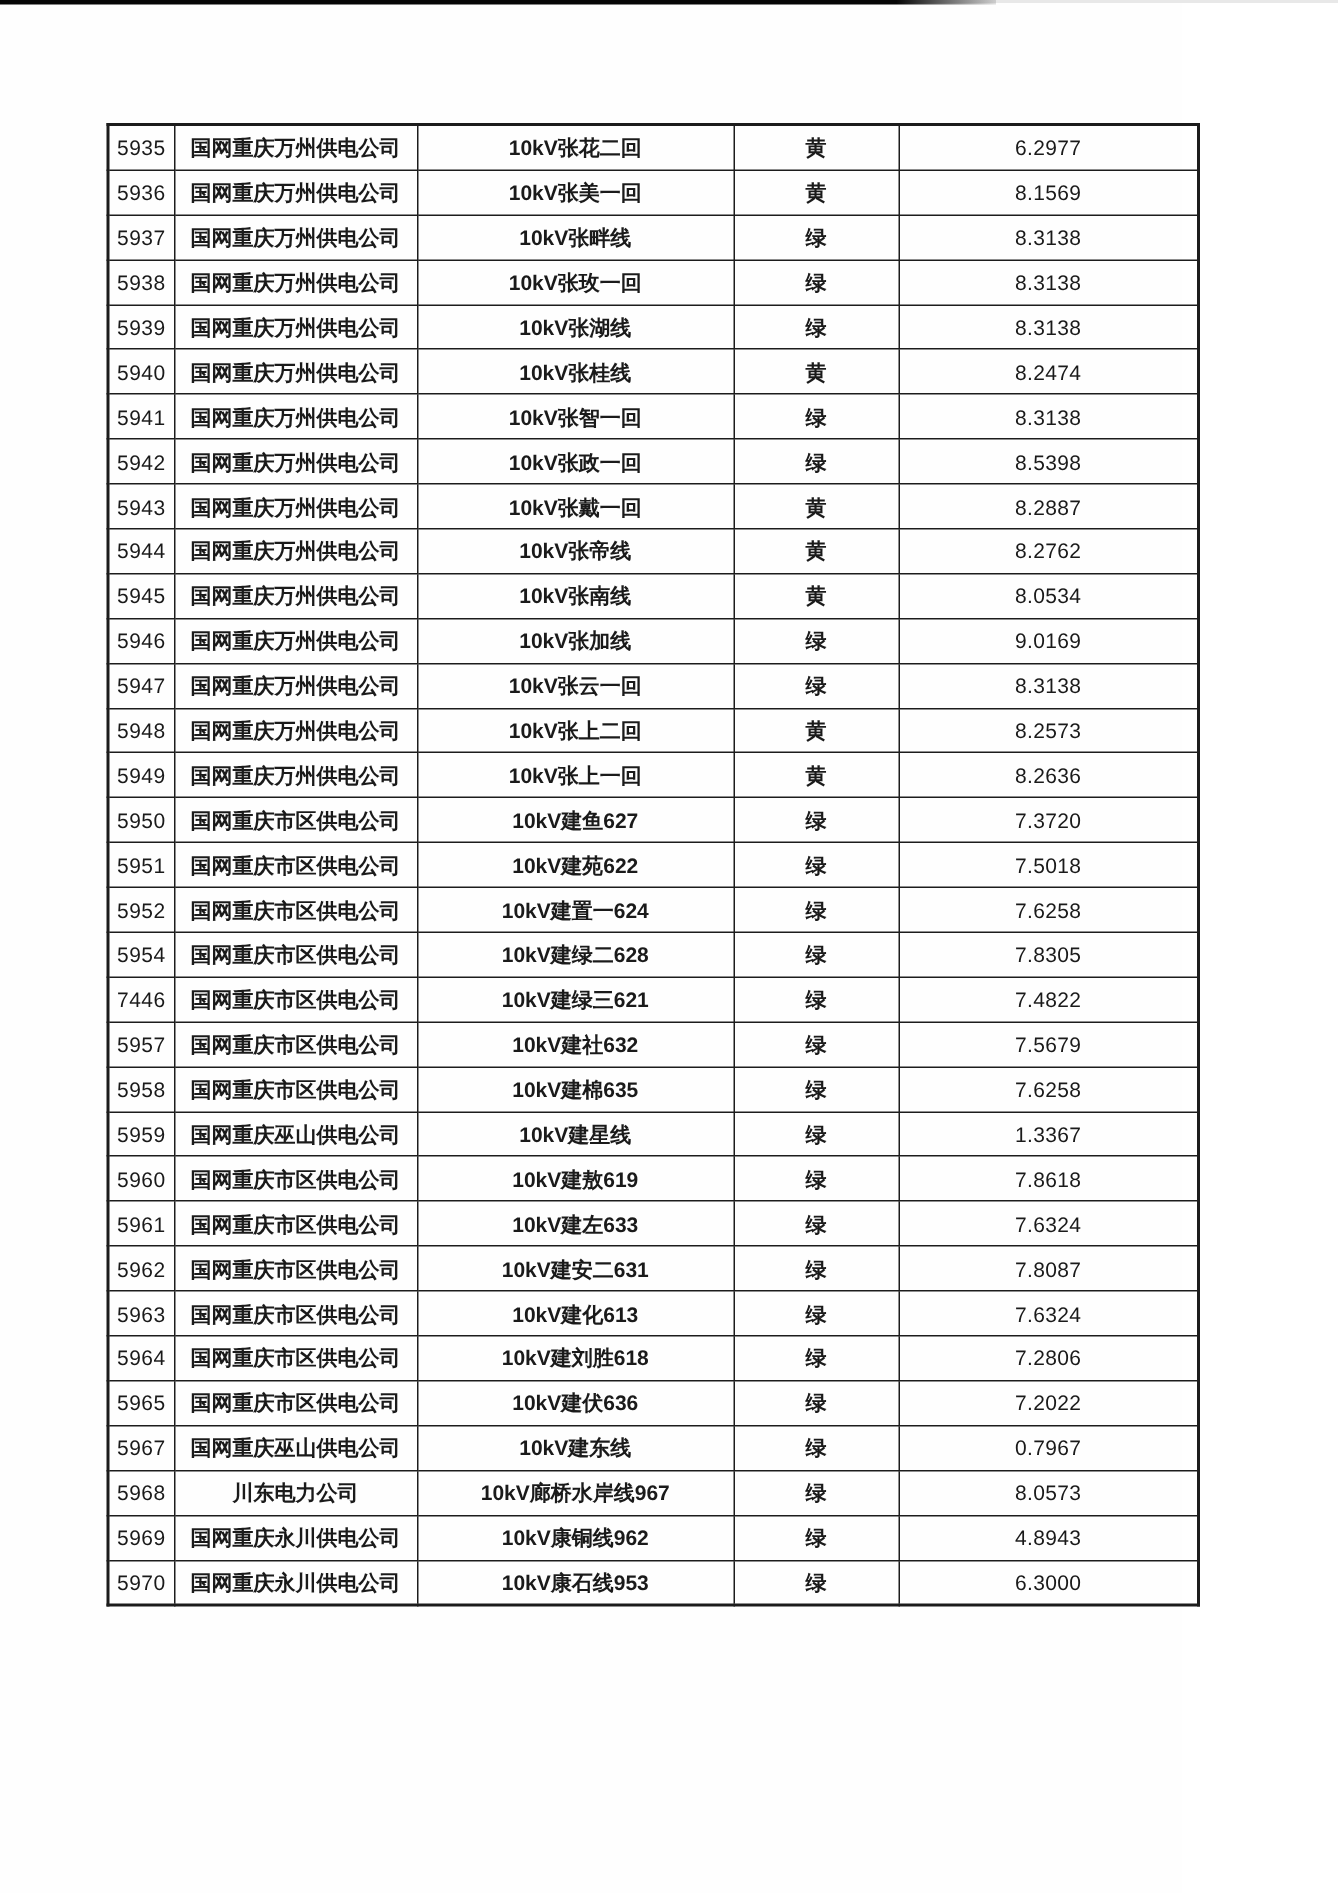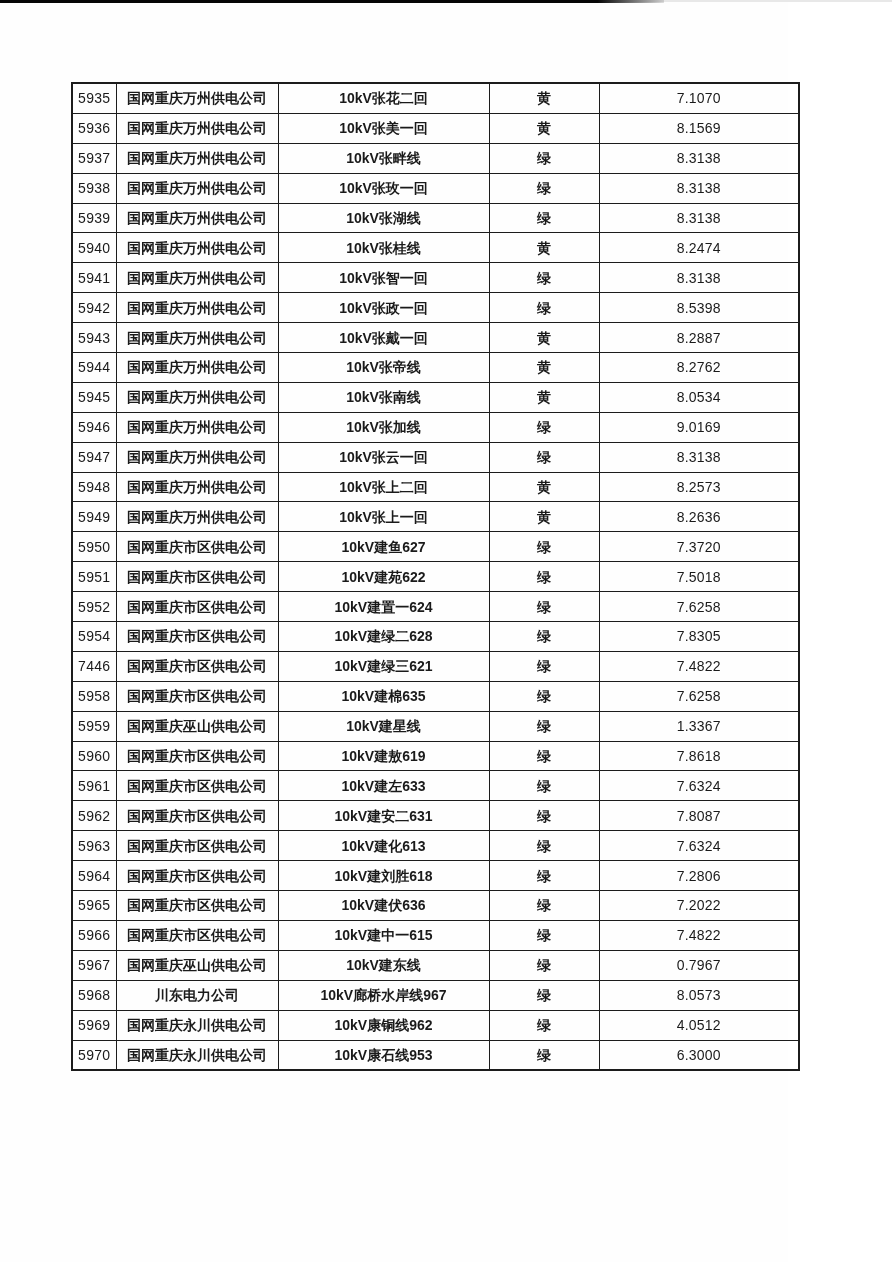--- a/index.html
+++ b/index.html
@@ -81,21 +81,21 @@
       <col class="c-line">
       <col class="c-color">
       <col class="c-value">
     </colgroup>
     <tbody>
     <tr>
       <td class="cell-id">5935</td>
       <td class="cell-comp">国网重庆万州供电公司</td>
       <td class="cell-line">10kV张花二回</td>
       <td class="cell-color">黄</td>
-      <td class="cell-value">7.1070</td>
+      <td class="cell-value">6.2977</td>
     </tr>
 
     <tr>
       <td class="cell-id">5936</td>
       <td class="cell-comp">国网重庆万州供电公司</td>
       <td class="cell-line">10kV张美一回</td>
       <td class="cell-color">黄</td>
       <td class="cell-value">8.1569</td>
     </tr>
 
@@ -238,20 +238,27 @@
 
     <tr>
       <td class="cell-id">7446</td>
       <td class="cell-comp">国网重庆市区供电公司</td>
       <td class="cell-line">10kV建绿三621</td>
       <td class="cell-color">绿</td>
       <td class="cell-value">7.4822</td>
     </tr>
 
 
+    <tr>
+      <td class="cell-id">5957</td>
+      <td class="cell-comp">国网重庆市区供电公司</td>
+      <td class="cell-line">10kV建社632</td>
+      <td class="cell-color">绿</td>
+      <td class="cell-value">7.5679</td>
+    </tr>
 
     <tr>
       <td class="cell-id">5958</td>
       <td class="cell-comp">国网重庆市区供电公司</td>
       <td class="cell-line">10kV建棉635</td>
       <td class="cell-color">绿</td>
       <td class="cell-value">7.6258</td>
     </tr>
 
     <tr>
@@ -303,27 +310,20 @@
     </tr>
 
     <tr>
       <td class="cell-id">5965</td>
       <td class="cell-comp">国网重庆市区供电公司</td>
       <td class="cell-line">10kV建伏636</td>
       <td class="cell-color">绿</td>
       <td class="cell-value">7.2022</td>
     </tr>
 
-    <tr>
-      <td class="cell-id">5966</td>
-      <td class="cell-comp">国网重庆市区供电公司</td>
-      <td class="cell-line">10kV建中一615</td>
-      <td class="cell-color">绿</td>
-      <td class="cell-value">7.4822</td>
-    </tr>
 
     <tr>
       <td class="cell-id">5967</td>
       <td class="cell-comp">国网重庆巫山供电公司</td>
       <td class="cell-line">10kV建东线</td>
       <td class="cell-color">绿</td>
       <td class="cell-value">0.7967</td>
     </tr>
 
     <tr>
@@ -332,21 +332,21 @@
       <td class="cell-line">10kV廊桥水岸线967</td>
       <td class="cell-color">绿</td>
       <td class="cell-value">8.0573</td>
     </tr>
 
     <tr>
       <td class="cell-id">5969</td>
       <td class="cell-comp">国网重庆永川供电公司</td>
       <td class="cell-line">10kV康铜线962</td>
       <td class="cell-color">绿</td>
-      <td class="cell-value">4.0512</td>
+      <td class="cell-value">4.8943</td>
     </tr>
 
     <tr>
       <td class="cell-id">5970</td>
       <td class="cell-comp">国网重庆永川供电公司</td>
       <td class="cell-line">10kV康石线953</td>
       <td class="cell-color">绿</td>
       <td class="cell-value">6.3000</td>
     </tr>
   </tbody>

